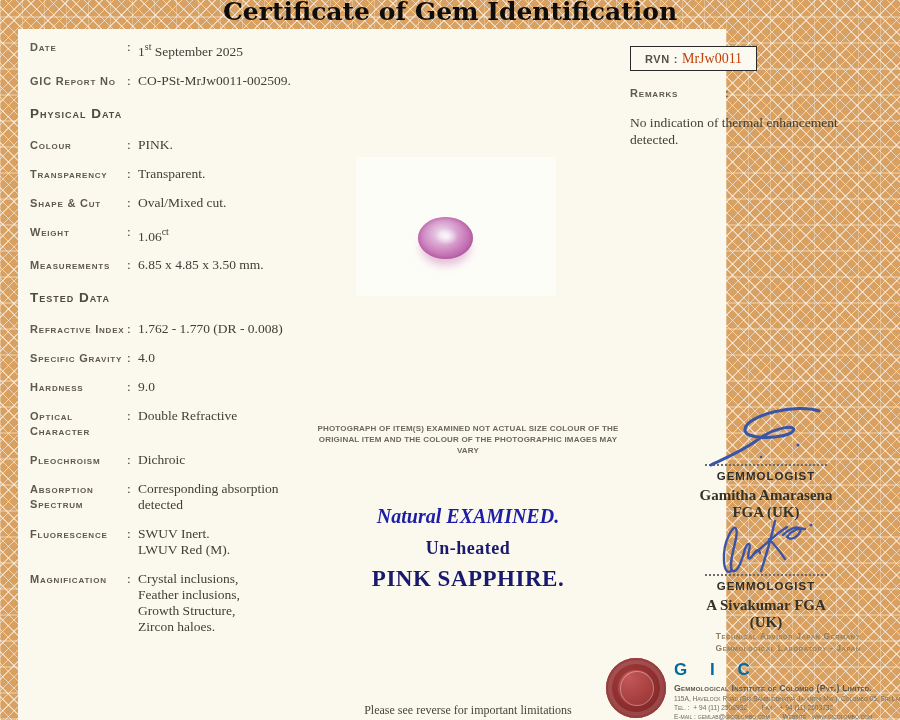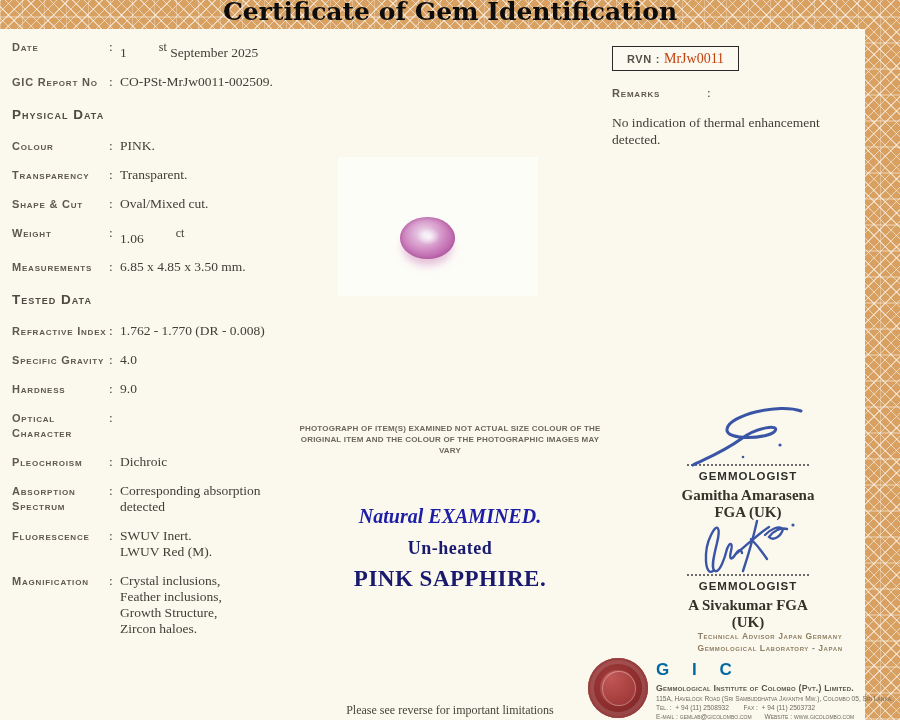--- a/index.html
+++ b/index.html
@@ -12,36 +12,36 @@
       repeating-linear-gradient(90deg, rgba(255,255,255,.28) 0 1px, transparent 1px 22px),
       repeating-linear-gradient(0deg, rgba(255,255,255,.28) 0 2px, transparent 2px 26px);
     font-family:"Liberation Sans", sans-serif;
   }
   .banner-title{
     position:absolute;top:-3px;left:0;right:0;text-align:center;
     font-family:"DejaVu Serif", serif;font-weight:bold;font-size:25px;color:#0d0d0d;
     letter-spacing:0px;
   }
   .panel{
-    position:absolute;left:0;top:29px;width:865px;height:691px;
+    position:absolute;left:18px;top:29px;width:708px;height:691px;
     background:#fbf9ee;
   }
   
   .left-col{position:absolute;left:12px;top:10px;width:330px;}
   .row{display:flex;margin-bottom:13px;}
   .row-label{
     flex:0 0 97px;font-weight:bold;font-size:11px;font-variant:small-caps;
     letter-spacing:.8px;color:#5e584d;line-height:15px;padding-top:1px;
   }
   .row-colon{width:11px;font-family:"Liberation Serif",serif;font-size:13.5px;color:#4a463e;}
   .row-value{
     flex:1;font-family:"Liberation Serif",serif;font-size:13.5px;color:#403e36;
     line-height:16px;white-space:pre-line;
   }
-  .sup{vertical-align:super;font-size:12px;margin-left:32px;}
+  .sup{vertical-align:super;font-size:10px;}
   .sec-head{
     font-weight:bold;font-size:13.5px;font-variant:small-caps;letter-spacing:1px;
     color:#4e4a41;margin:17px 0 16px 0;
   }
   
   .rvn-box{
     position:absolute;left:612px;top:17px;width:125px;height:23px;
     border:1.5px solid #2a2a2a;background:#fcfaf0;
     display:flex;align-items:center;justify-content:center;gap:4px;
   }
@@ -167,20 +167,21 @@
       <span class="row-value">4.0</span>
     </div>
     <div class="row">
       <span class="row-label">Hardness</span>
       <span class="row-colon">:</span>
       <span class="row-value">9.0</span>
     </div>
     <div class="row">
       <span class="row-label">Optical Character</span>
       <span class="row-colon">:</span>
+      <span class="row-value">Double Refractive</span>
     </div>
     <div class="row">
       <span class="row-label">Pleochroism</span>
       <span class="row-colon">:</span>
       <span class="row-value">Dichroic</span>
     </div>
     <div class="row">
       <span class="row-label">Absorption Spectrum</span>
       <span class="row-colon">:</span>
       <span class="row-value">Corresponding absorption

